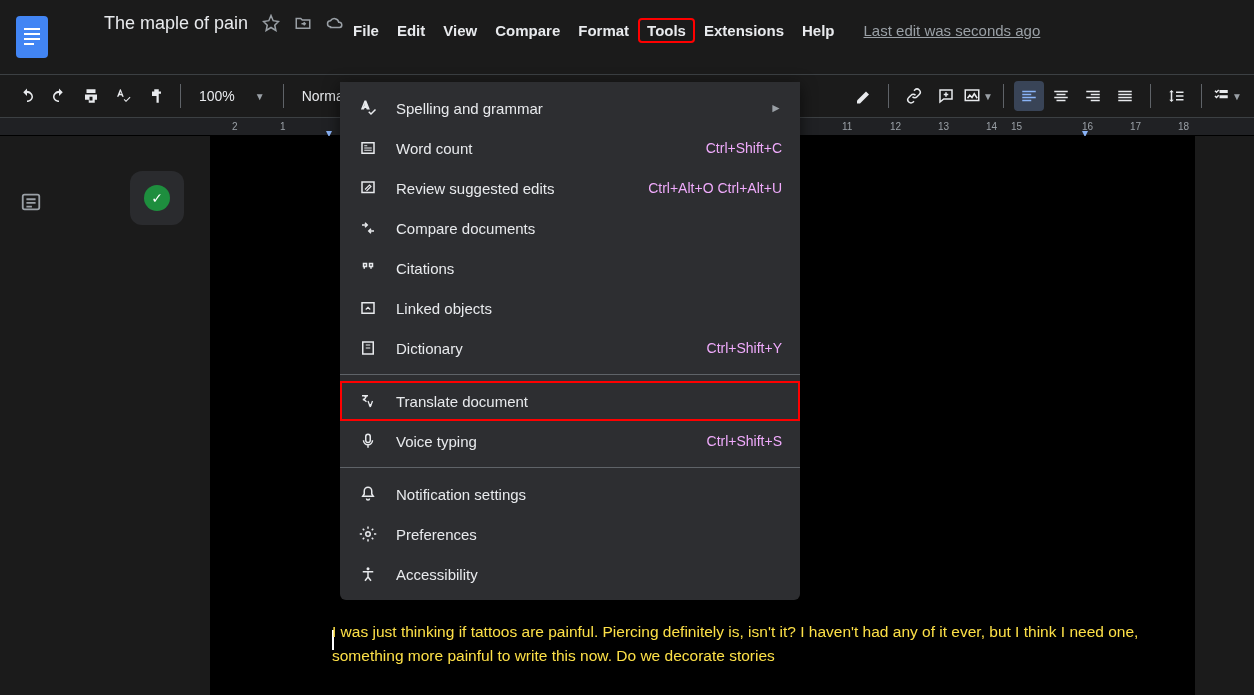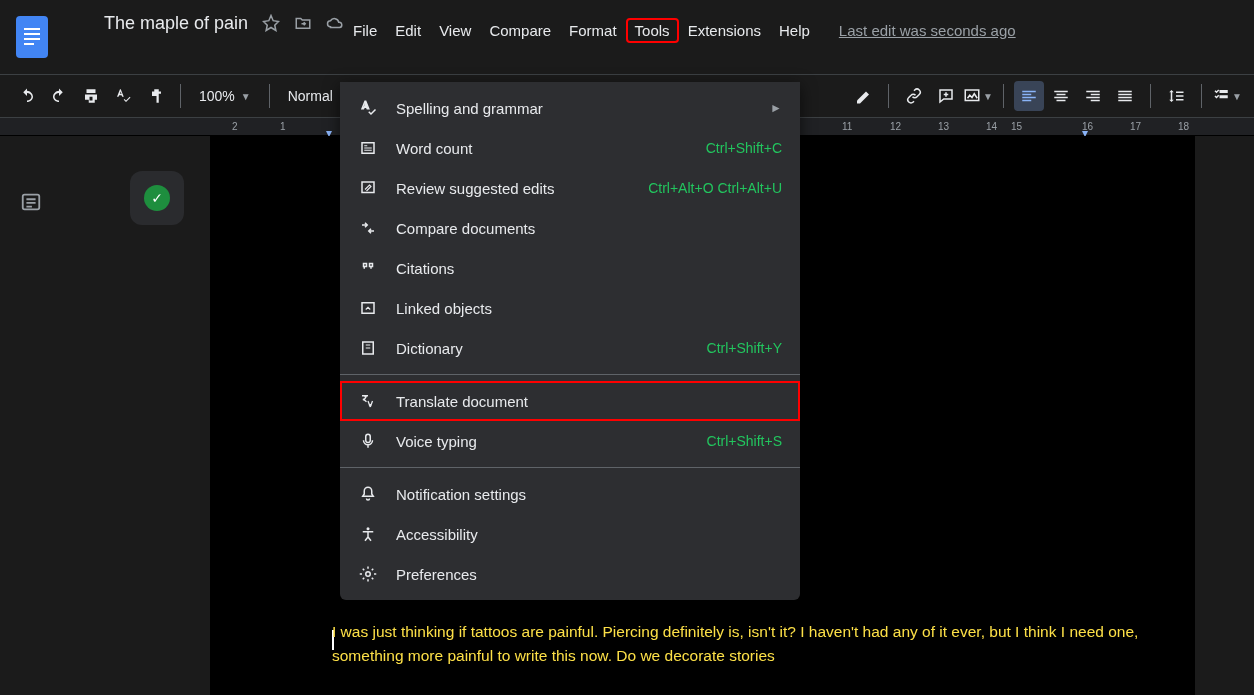--- a/index.html
+++ b/index.html
@@ -39,20 +39,21 @@
   }
   .title-icons { display: flex; gap: 14px; align-items: center; }
   .title-icons span, .title-icons svg { color: #9aa0a6; width:18px; height:18px; }
   .menu-row { display: flex; align-items: center; height: 32px; margin-top: 6px; }
   .menu-item {
     padding: 4px 9px;
     font-size: 15px;
     color: #e8eaed;
     cursor: pointer;
     border-radius: 4px;
+    font-weight: bold;
   }
   .menu-item.highlighted {
     border: 2px solid #ff0000;
     padding: 2px 7px;
   }
   .last-edit {
     margin-left: 20px;
     color: #9aa0a6;
     text-decoration: underline;
     font-size: 15px;
@@ -69,21 +70,21 @@
   }
   .tb-sep { width: 1px; height: 24px; background: #5f6368; margin: 0 8px; }
   .tb-btn {
     width: 30px; height: 30px;
     display: flex; align-items: center; justify-content: center;
     color: #e8eaed;
     cursor: pointer;
     border-radius: 4px;
   }
   .tb-btn.active { background: #394457; color:#8ab4f8; }
-  .tb-text { padding: 0 8px; color: #e8eaed; cursor: pointer; display:flex; align-items:center; gap:6px; }
+  .tb-text { padding: 0 8px; color: #e8eaed; cursor: pointer; display:flex; align-items:center; gap:20px; }
   .tb-chev { font-size: 10px; color: #9aa0a6; }
   .toolbar-right { margin-left: auto; display:flex; align-items:center; gap:2px; }
   .ruler {
     height: 18px;
     background: #202124;
     color: #9aa0a6;
     font-size: 10px;
     display: flex;
     align-items: center;
     position: relative;
@@ -162,21 +163,21 @@
     display: flex;
     align-items: center;
     height: 40px;
     padding: 0 18px;
     cursor: pointer;
     color: #e8eaed;
     font-size: 15px;
     gap: 18px;
   }
   .dd-item .ico { width: 20px; display:flex; align-items:center; justify-content:center; color:#e8eaed; }
-  .dd-item .shortcut { margin-left: auto; color:#22c55e; font-size: 14px; }
+  .dd-item .shortcut { margin-left: auto; color:#f0abfc; font-size: 14px; }
   .dd-item .chev { margin-left:auto; color:#9aa0a6; font-size:12px; }
   .dd-sep { height:1px; background:#5f6368; margin: 6px 0; }
   .dd-item.highlighted {
     outline: 2px solid #ff0000;
     outline-offset: -2px;
   }
   svg { fill: currentColor; }
 </style>
 </head>
 <body>
@@ -441,28 +442,28 @@
     <span class="ico">
         <svg width="18" height="18" viewBox="0 0 24 24">
           <path d="M12 3a5 5 0 00-5 5v4l-2 3h14l-2-3V8a5 5 0 00-5-5zm-2 15a2 2 0 004 0" fill="none" stroke="#e8eaed" stroke-width="2"></path>
         </svg>
       </span>
     <span>Notification settings</span>
   </div>
   <div class="dd-item">
     <span class="ico">
         <svg width="18" height="18" viewBox="0 0 24 24">
+          <circle cx="12" cy="12" r="3" fill="none" stroke="#e8eaed" stroke-width="2"></circle>
+          <path d="M12 2v3m0 14v3M4 12H1m22 0h-3M5 5l2 2m10 10l2 2M5 19l2-2m10-10l2-2" stroke="#e8eaed" stroke-width="2"></path>
+        </svg>
+      </span>
+    <span>Preferences</span>
+  </div>
+  <div class="dd-item">
+    <span class="ico">
+        <svg width="18" height="18" viewBox="0 0 24 24">
           <circle cx="12" cy="5" r="2" fill="#e8eaed"></circle>
           <path d="M5 9h14M12 9v7m-4 5l4-5 4 5" fill="none" stroke="#e8eaed" stroke-width="2"></path>
         </svg>
       </span>
     <span>Accessibility</span>
   </div>
-  <div class="dd-item">
-    <span class="ico">
-        <svg width="18" height="18" viewBox="0 0 24 24">
-          <circle cx="12" cy="12" r="3" fill="none" stroke="#e8eaed" stroke-width="2"></circle>
-          <path d="M12 2v3m0 14v3M4 12H1m22 0h-3M5 5l2 2m10 10l2 2M5 19l2-2m10-10l2-2" stroke="#e8eaed" stroke-width="2"></path>
-        </svg>
-      </span>
-    <span>Preferences</span>
-  </div>
 </div>
 
 </body></html>

